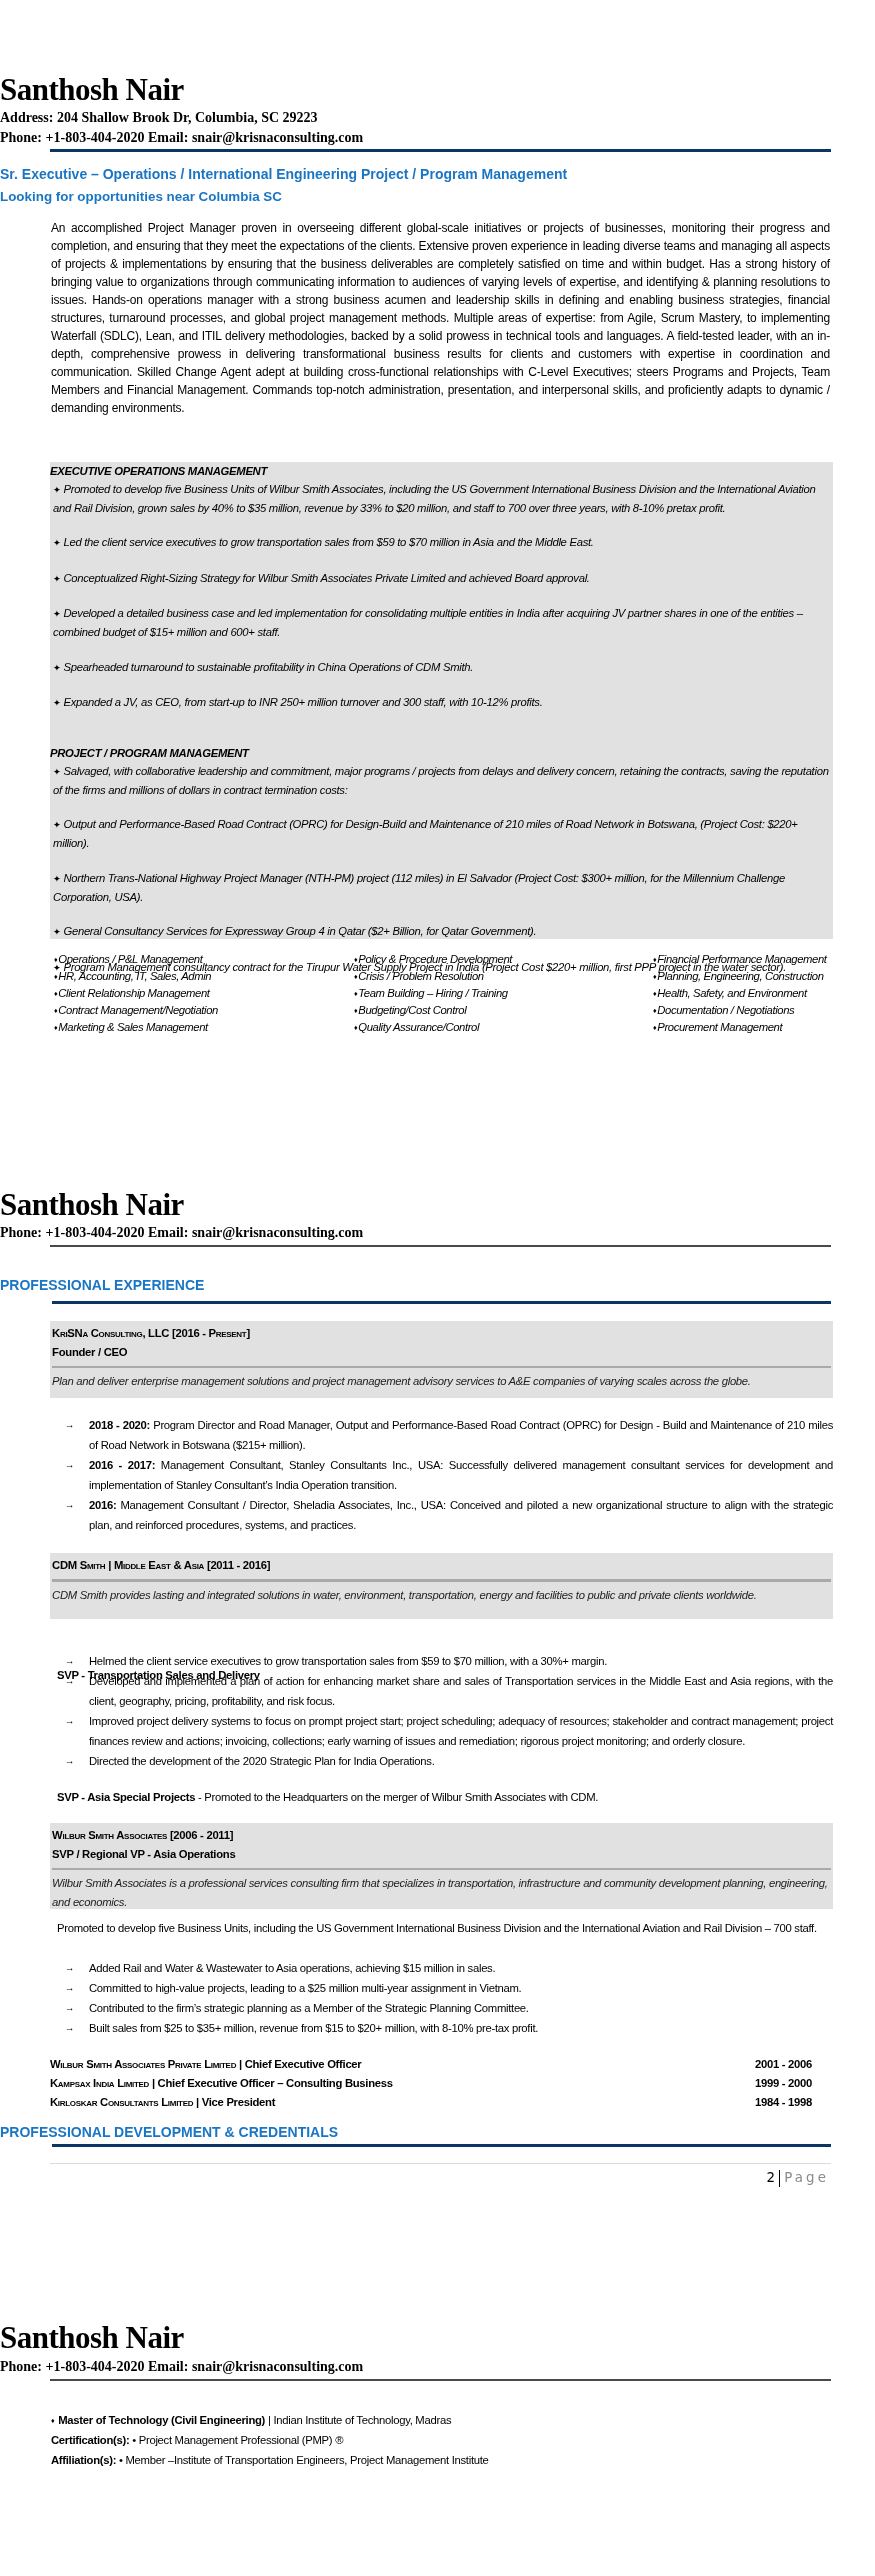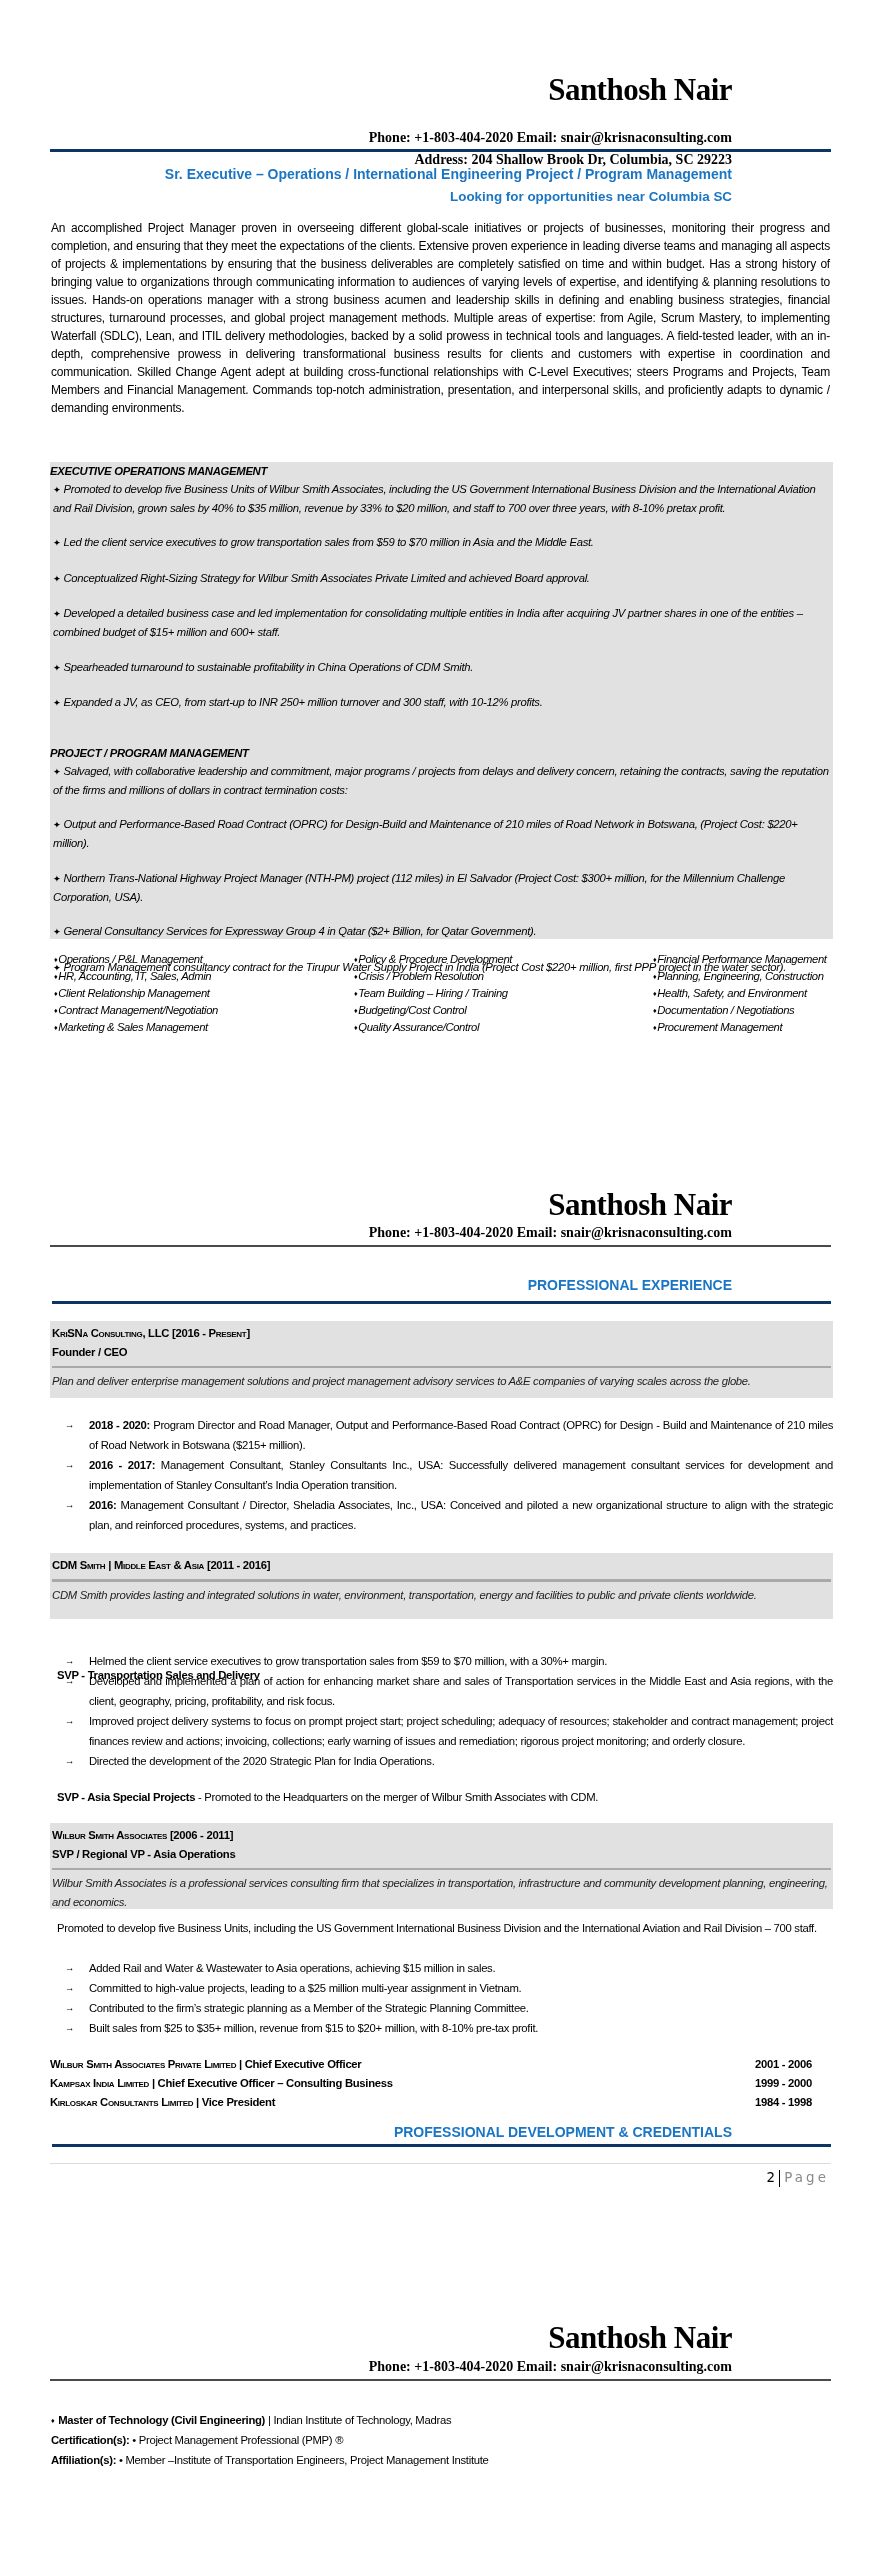--- a/index.html
+++ b/index.html
@@ -1,18 +1,18 @@
 <!DOCTYPE html>
 <html style="font-size:8.2px"><head>
 <meta charset="utf-8">
 <style>
   html, body { margin: 0; padding: 0; background: #ffffff; }
   body { width: 876px; height: 3400px; position: relative; overflow: hidden; color: #000; }
   .abs { position: absolute; }
-  .center { left: 0; width: 732px; text-align: right; }
+  .center { left: 0; width: 732px; text-align: left; }
   .serif-cond { font-family: "Liberation Serif", "DejaVu Serif", serif; font-weight: bold; transform-origin: center; }
   .name { font-size: 31px; line-height: 31px; letter-spacing: -0.5px; }
   .contact { font-size: 14px; line-height: 15.5px; }
   .sans { font-family: "Liberation Sans", "DejaVu Sans", sans-serif; }
   .rule-navy { left: 50px; width: 781px; height: 3.1px; background: #0b3564; }
   .rule-gray { left: 50px; width: 781px; height: 1.5px; background: #4a4a4a; }
   .rule-light { left: 50px; width: 781px; height: 1px; background: #dcdcdc; }
   .blue-title { color: #1a76c4; font-weight: bold; font-size: 14px; line-height: 15.5px; }
   .summary { left: 51px; width: 779px; font-size: 12px; line-height: 18px; text-align: justify; letter-spacing: -0.2px; }
   .graybox { left: 50px; width: 783px; background: #e1e1e1; }
@@ -40,21 +40,21 @@
   .page-footer .pg-num { color: #000; }
   .page-footer .pg-bar { display: inline-block; width: 1px; height: 16.5px; background: #000; vertical-align: -4.1px; margin: 0 4.1px; }
   .page-footer .pg-word { color: #8a8a8a; letter-spacing: 3.1px; }
   .cred { left: 51px; font-size: 11.3px; line-height: 18.5px; letter-spacing: -0.3px; white-space: nowrap; }
   .u { font-weight: bold; }
 </style>
 </head>
 <body>
 
 <div class="abs center serif-cond name" style="top:74px;">Santhosh Nair</div>
-<div class="abs center serif-cond contact" style="top:110px;margin-top:42px;">Address: 204 Shallow Brook Dr, Columbia, SC 29223</div>
+<div class="abs center serif-cond contact" style="top:110px;">Address: 204 Shallow Brook Dr, Columbia, SC 29223</div>
 <div class="abs center serif-cond contact" style="top:130px;">Phone: +1-803-404-2020 Email: snair@krisnaconsulting.com</div>
 <div class="abs rule-navy" style="top:149px;"></div>
 
 <div class="abs center sans blue-title" style="top:167px;">Sr. Executive – Operations / International Engineering Project / Program Management</div>
 <div class="abs center sans blue-title" style="top:189px; font-size:13.4px;">Looking for opportunities near Columbia SC</div>
 
 <div class="abs sans summary" style="top:219px;">An accomplished Project Manager proven in overseeing different global-scale initiatives or projects of businesses, monitoring their progress and completion, and ensuring that they meet the expectations of the clients. Extensive proven experience in leading diverse teams and managing all aspects of projects &amp; implementations by ensuring that the business deliverables are completely satisfied on time and within budget. Has a strong history of bringing value to organizations through communicating information to audiences of varying levels of expertise, and identifying &amp; planning resolutions to issues. Hands-on operations manager with a strong business acumen and leadership skills in defining and enabling business strategies, financial structures, turnaround processes, and global project management methods. Multiple areas of expertise: from Agile, Scrum Mastery, to implementing Waterfall (SDLC), Lean, and ITIL delivery methodologies, backed by a solid prowess in technical tools and languages. A field-tested leader, with an in-depth, comprehensive prowess in delivering transformational business results for clients and customers with expertise in coordination and communication. Skilled Change Agent adept at building cross-functional relationships with C-Level Executives; steers Programs and Projects, Team Members and Financial Management. Commands top-notch administration, presentation, and interpersonal skills, and proficiently adapts to dynamic / demanding environments.</div>
 
 <div class="abs graybox sans" style="top:462px; height:477px; padding-top:1px; box-sizing:border-box;">
   <div class="gb-head">EXECUTIVE OPERATIONS MANAGEMENT</div>

